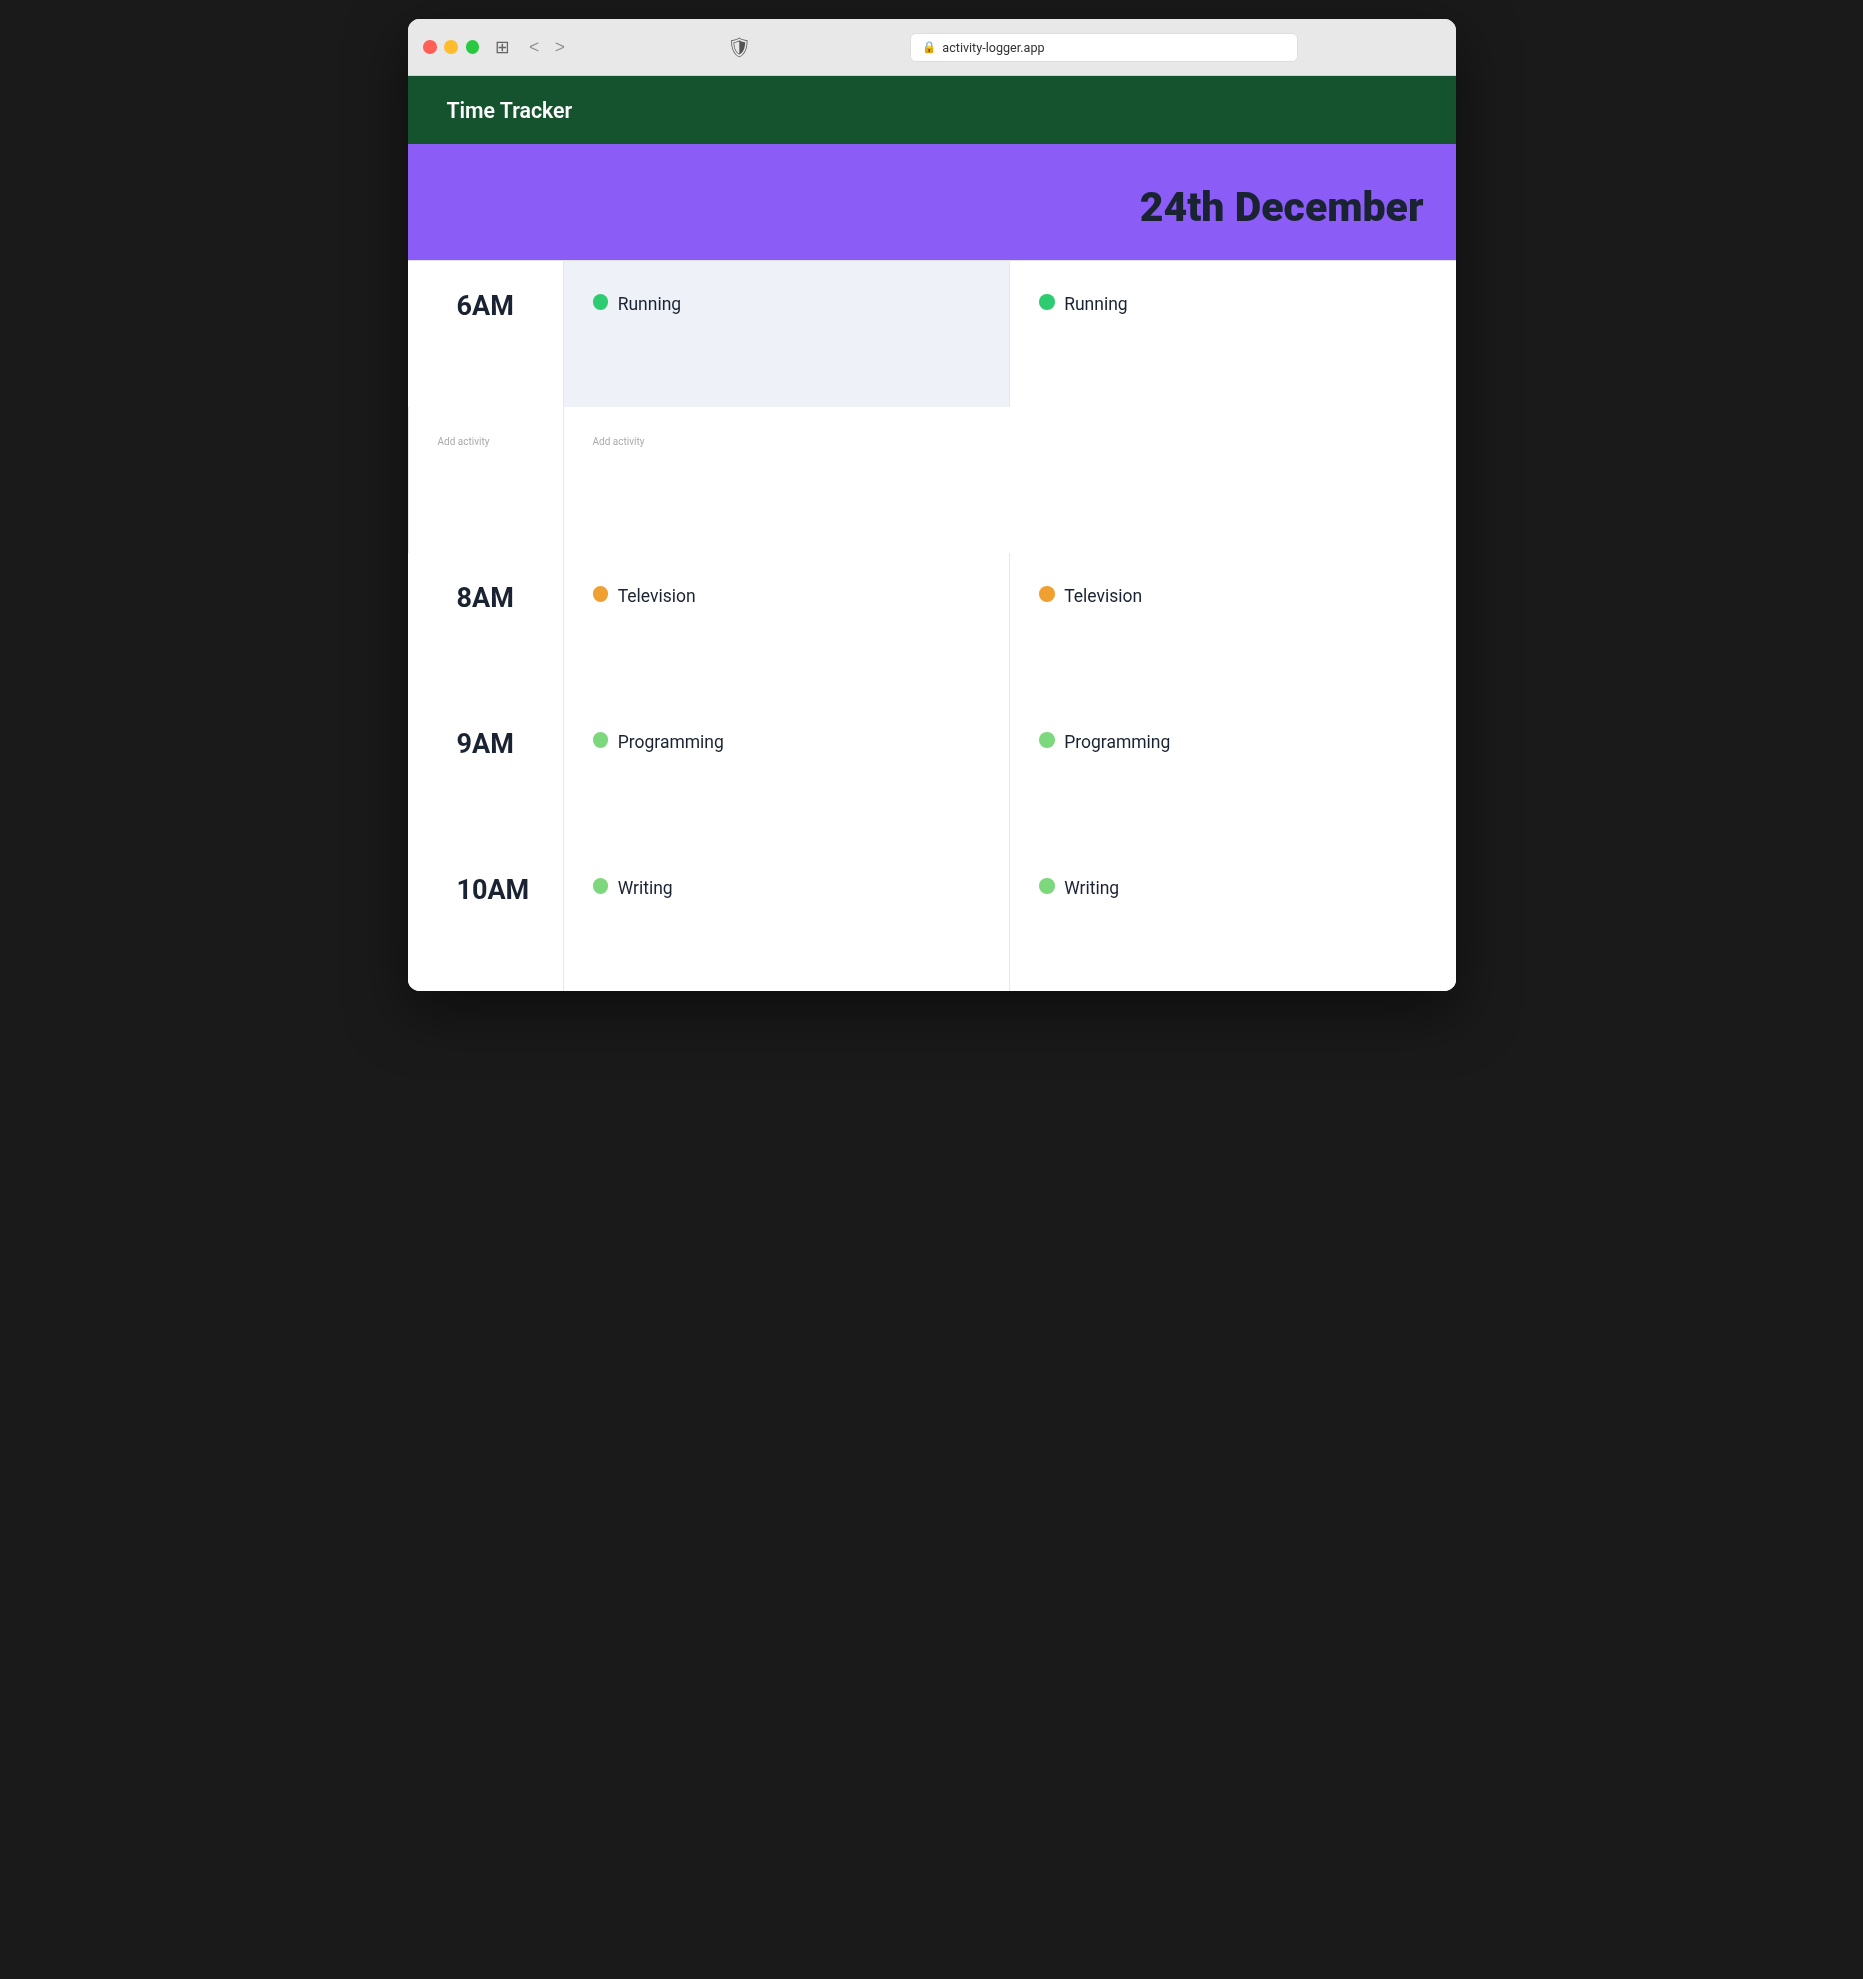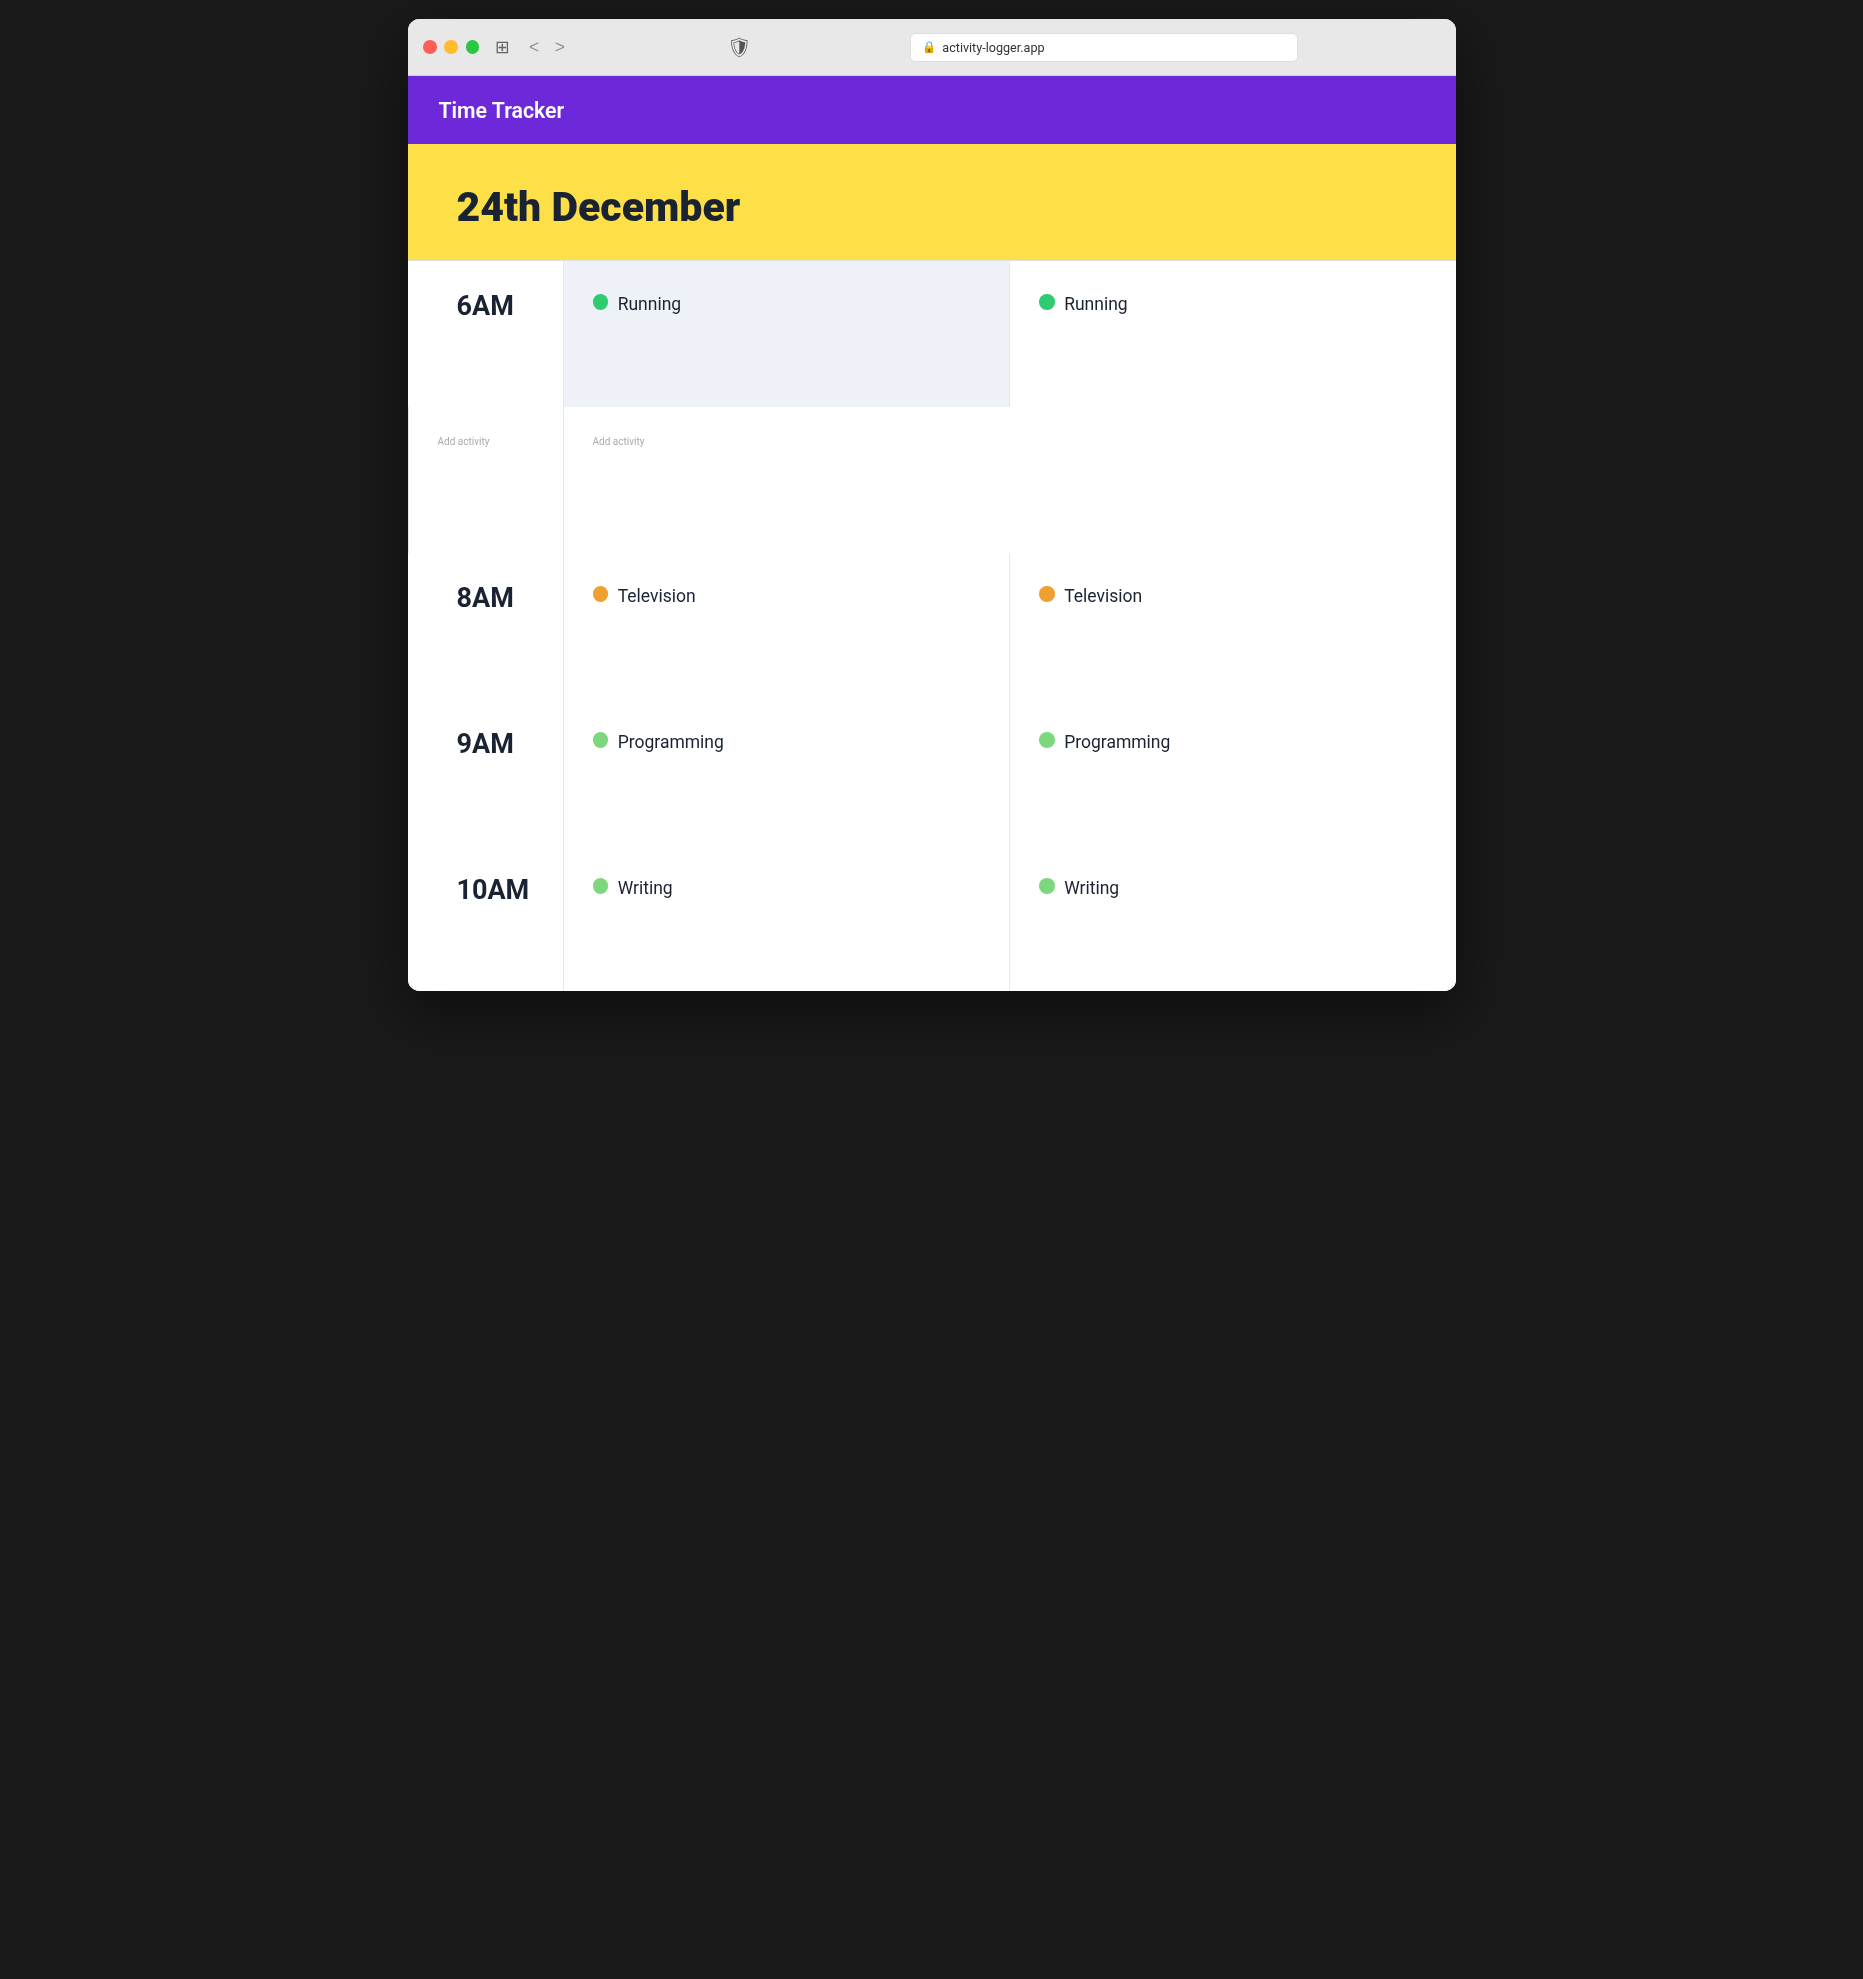--- a/index.html
+++ b/index.html
@@ -90,22 +90,22 @@
     .lock-icon {
       color: #888;
       font-size: 11.6px;
     }
 
     .app-container {
       background: white;
     }
 
     .navbar {
-      background: #6d28d9;
-      padding: 0 31px;
+      background: #14532d;
+      padding: 0 39px;
       display: flex;
       align-items: center;
       height: 68px;
     }
 
     .nav-brand {
       color: white;
       font-size: 21.3px;
       font-weight: 600;
       margin-right: 19.4px;
@@ -130,21 +130,22 @@
     }
 
     .nav-item.active {
       background: #1a4a7a;
       color: white;
       font-weight: 600;
     }
 
     .content-area {
       padding: 39px 32px 0 49px;
-      background: #fde047;
+      background: #8b5cf6;
+      text-align: right;
     }
 
     .page-title {
       font-size: 41px;
       font-weight: 900;
       color: #1a2332;
       margin-bottom: 29px;
     }
 
     .divider {

